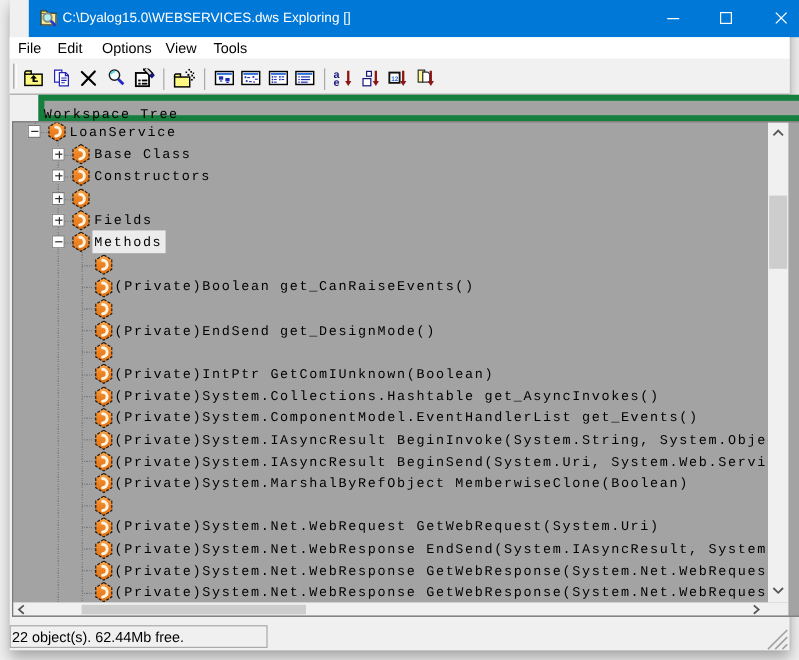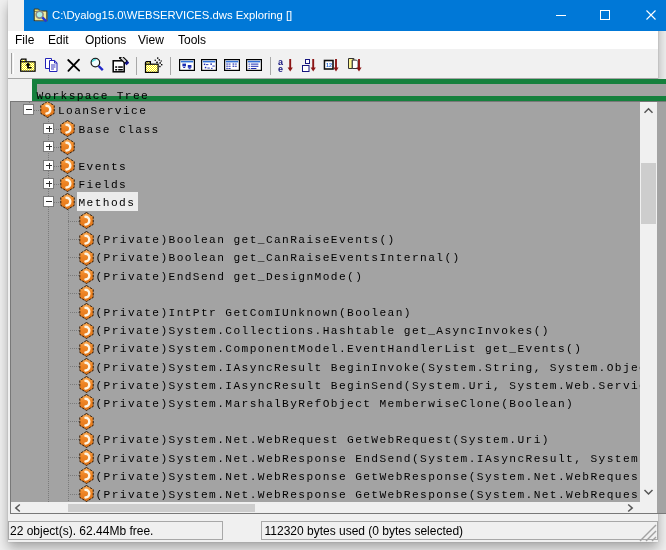--- a/index.html
+++ b/index.html
@@ -249,32 +249,32 @@
         </div>
 <div class="gh" style="left:43.0px;top:44.5px;width:6px"></div>
 <div class="xb plus" style="left:32.0px;top:39.0px">
           <i></i>
           <b></b>
         </div>
 <svg class="hx" style="left:48.5px;top:36.30000000000001px" width="15" height="17" viewBox="0 0 15 17">
 <polygon points="7.5,0.5 14.2,4.6 14.2,12.4 7.5,16.5 0.8,12.4 0.8,4.6" fill="url(#og)" stroke="#2a1808" stroke-width="1" stroke-dasharray="2.6 1.1"></polygon>
 <path d="M6.5,4.8 a3.7,3.7 0 1 1 0,7.6" fill="none" stroke="#fdf4e3" stroke-width="2.5" stroke-linecap="round"></path>
 </svg>
+<div class="trow" style="top:35.349999999999994px">
+          <span class="ttx" style="left:67.5px">Constructors</span>
+        </div>
 <div class="gh" style="left:43.0px;top:63.5px;width:6px"></div>
 <div class="xb plus" style="left:32.0px;top:58.0px">
           <i></i>
           <b></b>
         </div>
 <svg class="hx" style="left:48.5px;top:55.30000000000001px" width="15" height="17" viewBox="0 0 15 17">
 <polygon points="7.5,0.5 14.2,4.6 14.2,12.4 7.5,16.5 0.8,12.4 0.8,4.6" fill="url(#og)" stroke="#2a1808" stroke-width="1" stroke-dasharray="2.6 1.1"></polygon>
 <path d="M6.5,4.8 a3.7,3.7 0 1 1 0,7.6" fill="none" stroke="#fdf4e3" stroke-width="2.5" stroke-linecap="round"></path>
 </svg>
-<div class="trow" style="top:54.349999999999994px">
-          <span class="ttx" style="left:67.5px">Events</span>
-        </div>
 <div class="gh" style="left:43.0px;top:81.5px;width:6px"></div>
 <div class="xb plus" style="left:32.0px;top:76.0px">
           <i></i>
           <b></b>
         </div>
 <svg class="hx" style="left:48.5px;top:73.30000000000001px" width="15" height="17" viewBox="0 0 15 17">
 <polygon points="7.5,0.5 14.2,4.6 14.2,12.4 7.5,16.5 0.8,12.4 0.8,4.6" fill="url(#og)" stroke="#2a1808" stroke-width="1" stroke-dasharray="2.6 1.1"></polygon>
 <path d="M6.5,4.8 a3.7,3.7 0 1 1 0,7.6" fill="none" stroke="#fdf4e3" stroke-width="2.5" stroke-linecap="round"></path>
 </svg>
 <div class="trow" style="top:72.35px">
@@ -302,23 +302,20 @@
 <path d="M6.5,4.8 a3.7,3.7 0 1 1 0,7.6" fill="none" stroke="#fdf4e3" stroke-width="2.5" stroke-linecap="round"></path>
 </svg>
 <div class="trow" style="top:127.54999999999998px">
           <span class="ttx" style="left:84.5px">(Private)Boolean get_CanRaiseEvents()</span>
         </div>
 <div class="gh" style="left:56.5px;top:154.89999999999998px;width:11px"></div>
 <svg class="hx" style="left:67.5px;top:146.7px" width="15" height="17" viewBox="0 0 15 17">
 <polygon points="7.5,0.5 14.2,4.6 14.2,12.4 7.5,16.5 0.8,12.4 0.8,4.6" fill="url(#og)" stroke="#2a1808" stroke-width="1" stroke-dasharray="2.6 1.1"></polygon>
 <path d="M6.5,4.8 a3.7,3.7 0 1 1 0,7.6" fill="none" stroke="#fdf4e3" stroke-width="2.5" stroke-linecap="round"></path>
 </svg>
-<div class="trow" style="top:145.74999999999997px">
-          <span class="ttx" style="left:84.5px">(Private)Boolean get_CanRaiseEventsInternal()</span>
-        </div>
 <div class="gh" style="left:56.5px;top:173.10000000000002px;width:11px"></div>
 <svg class="hx" style="left:67.5px;top:164.90000000000003px" width="15" height="17" viewBox="0 0 15 17">
 <polygon points="7.5,0.5 14.2,4.6 14.2,12.4 7.5,16.5 0.8,12.4 0.8,4.6" fill="url(#og)" stroke="#2a1808" stroke-width="1" stroke-dasharray="2.6 1.1"></polygon>
 <path d="M6.5,4.8 a3.7,3.7 0 1 1 0,7.6" fill="none" stroke="#fdf4e3" stroke-width="2.5" stroke-linecap="round"></path>
 </svg>
 <div class="trow" style="top:163.95000000000005px">
           <span class="ttx" style="left:84.5px">(Private)EndSend get_DesignMode()</span>
         </div>
 <div class="gh" style="left:56.5px;top:191.3px;width:11px"></div>
 <svg class="hx" style="left:67.5px;top:183.10000000000002px" width="15" height="17" viewBox="0 0 15 17">
@@ -423,23 +420,20 @@
 <svg class="chv" style="left:3px;top:401px" width="8" height="10" viewBox="0 0 8 10">
           <path d="M5.8,1.5 L1.8,5 L5.8,8.5" fill="none" stroke="#555" stroke-width="1.5"></path>
         </svg>
 <svg class="chv" style="left:615px;top:401px" width="8" height="10" viewBox="0 0 8 10">
           <path d="M2.2,1.5 L6.2,5 L2.2,8.5" fill="none" stroke="#555" stroke-width="1.5"></path>
         </svg>
 </div>
 <div class="sb" style="left:0px;width:215px">
         <span style="left:1px">22 object(s). 62.44Mb free.</span>
       </div>
-<div class="sb" style="left:253px;width:397px">
-        <span style="left:2.5px">112320 bytes used (0 bytes selected)</span>
-      </div>
 <svg style="position:absolute;left:631px;top:524px" width="18" height="18" viewBox="0 0 18 18">
 <g stroke="#a2a2a2" stroke-width="1.4">
           <line x1="1" y1="17" x2="17" y2="1"></line>
           <line x1="7" y1="17" x2="17" y2="7"></line>
           <line x1="13" y1="17" x2="17" y2="13"></line>
         </g>
 </svg>
 </div>
   </div>
 </body></html>

